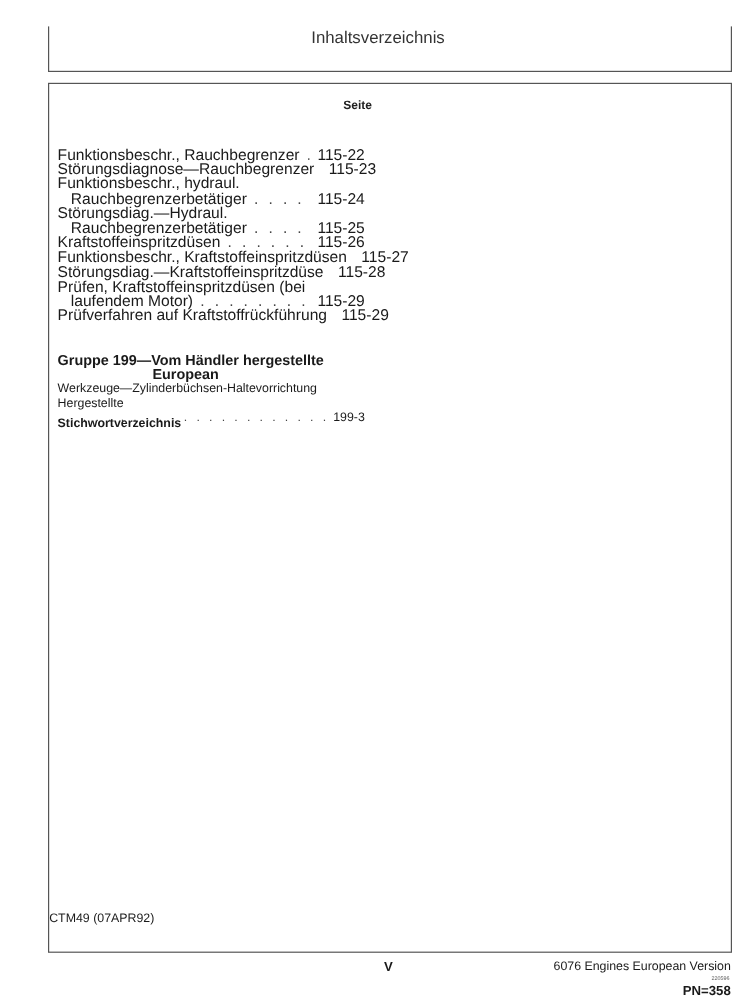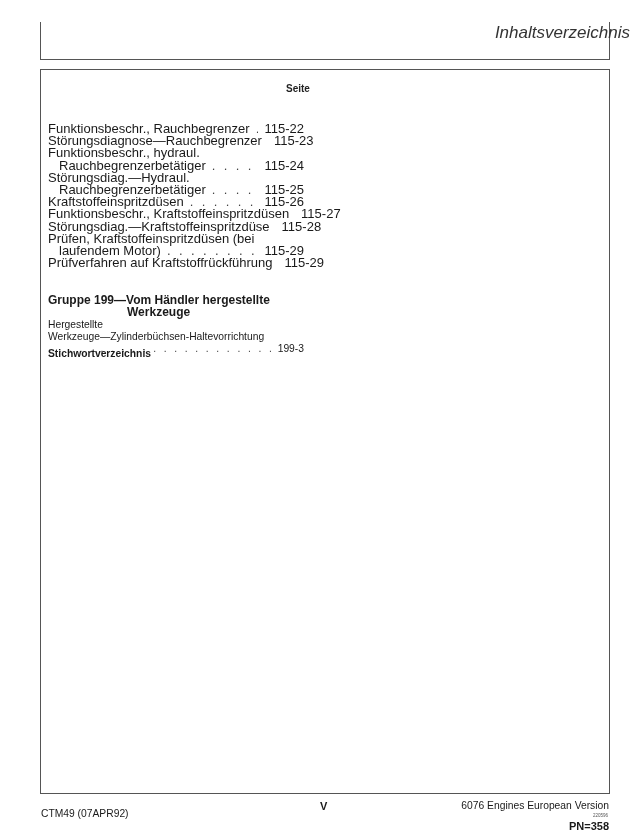--- a/index.html
+++ b/index.html
@@ -2,22 +2,22 @@
 <html><head>
 <meta charset="utf-8">
 <style>
   html, body { margin: 0; padding: 0; background: #ffffff; }
   body { width: 630px; height: 835px; position: relative; overflow: hidden;
          font-family: "Liberation Sans", sans-serif; color: #1a1a1a; }
 
   .header-box { position: absolute; left: 40px; top: 22px; width: 570px; height: 38px;
                 border-left: 1.3px solid #555; border-right: 1.3px solid #555; border-bottom: 1.3px solid #555;
                 box-sizing: border-box; }
-  .header-title { position: absolute; left: 0; right: 0; top: 23px; text-align: right;
-                  font-style: italic; font-size: 17px; color: #333; }
+  .header-title { position: absolute; left: 0; right: 0; top: 23px; text-align: center;
+                  font-size: 14px; color: #333; }
 
   .content-box { position: absolute; left: 40px; top: 69px; width: 570px; height: 725px;
                  border-left: 1.3px solid #555; border-right: 1.3px solid #555;
                  border-top: 1.3px solid #555; border-bottom: 1.3px solid #555; box-sizing: border-box; }
 
   .seite { position: absolute; left: 286px; top: 83px; font-weight: bold; font-size: 10px; color: #222; }
 
   .toc { position: absolute; left: 48px; top: 123px; width: 256px; font-size: 13px; line-height: 12.2px; }
   .toc-line { display: flex; white-space: nowrap; }
   .toc-line .txt { flex: 0 0 auto; }
@@ -27,21 +27,21 @@
 
   .group-head { position: absolute; left: 48px; top: 294px; font-weight: bold; font-size: 12px; line-height: 12.2px; }
   .group-head .l2 { padding-left: 79px; }
   .group-body { position: absolute; left: 48px; top: 319px; width: 256px; font-size: 10.3px; line-height: 12.2px; }
   .dotline { display: flex; white-space: nowrap; }
   .dotline .dots { flex: 1 1 auto; overflow: hidden; letter-spacing: 2.4px; color: #444; }
   .dotline .pg { flex: 0 0 auto; padding-left: 6px; }
 
   .stich { position: absolute; left: 48px; top: 348px; font-weight: bold; font-size: 10.3px; }
 
-  .footer-left { position: absolute; left: 41px; top: 808px; font-size: 10.3px; }
+  .footer-left { position: absolute; left: 41px; top: 760px; font-size: 10.3px; }
   .footer-center { position: absolute; left: 320px; top: 800px; font-size: 11px; font-weight: bold; }
   .footer-right { position: absolute; right: 21px; top: 800px; font-size: 10.3px; text-align: center; }
   .footer-code { position: absolute; right: 22px; top: 813px; font-size: 4.5px; color: #555; }
   .footer-pn { position: absolute; right: 21px; top: 820px; font-size: 11px; font-weight: bold; }
 </style>
 </head>
 <body>
 
 <div class="header-box"></div>
 <div class="header-title">Inhaltsverzeichnis</div>
@@ -110,26 +110,26 @@
 
   <div class="toc-line">
     <span class="txt">Prüfverfahren auf Kraftstoffrückführung</span>
     <span class="dots">. . . . . . . . . . . . . . . . . . . . . . . . . . . . . .</span>
     <span class="pg">115-29</span>
   </div>
 </div>
 
 <div class="group-head">
   <div>Gruppe 199—Vom Händler hergestellte</div>
-  <div class="l2">Werkzeuge</div>
+  <div class="l2">European</div>
 </div>
 
 <div class="group-body">
+  <div>Werkzeuge—Zylinderbüchsen-Haltevorrichtung</div>
   <div>Hergestellte</div>
-  <div>Werkzeuge—Zylinderbüchsen-Haltevorrichtung</div>
   <div class="dotline">
     <span class="dots">. . . . . . . . . . . . . . . . . . . . . . . . . . . . . . . . . . . . . .</span>
     <span class="pg">199-3</span>
   </div>
 </div>
 
 <div class="stich">Stichwortverzeichnis</div>
 
 <div class="footer-left">CTM49 (07APR92)</div>
 <div class="footer-center">V</div>

